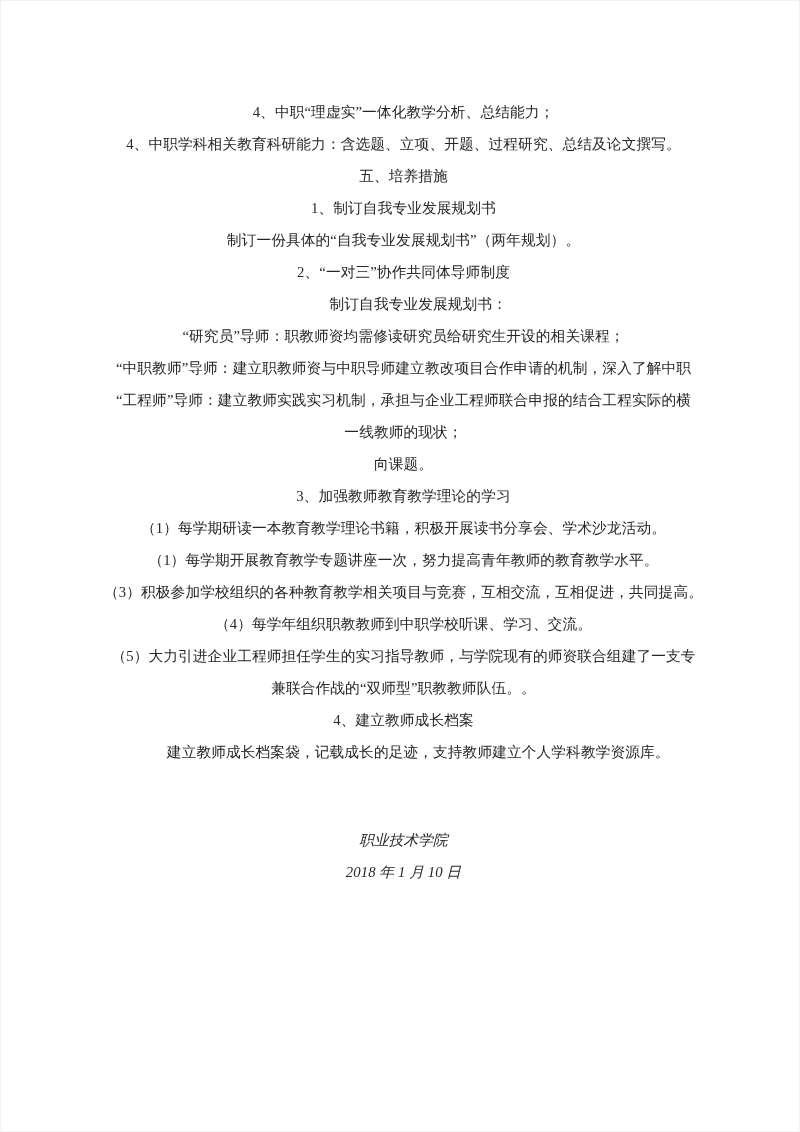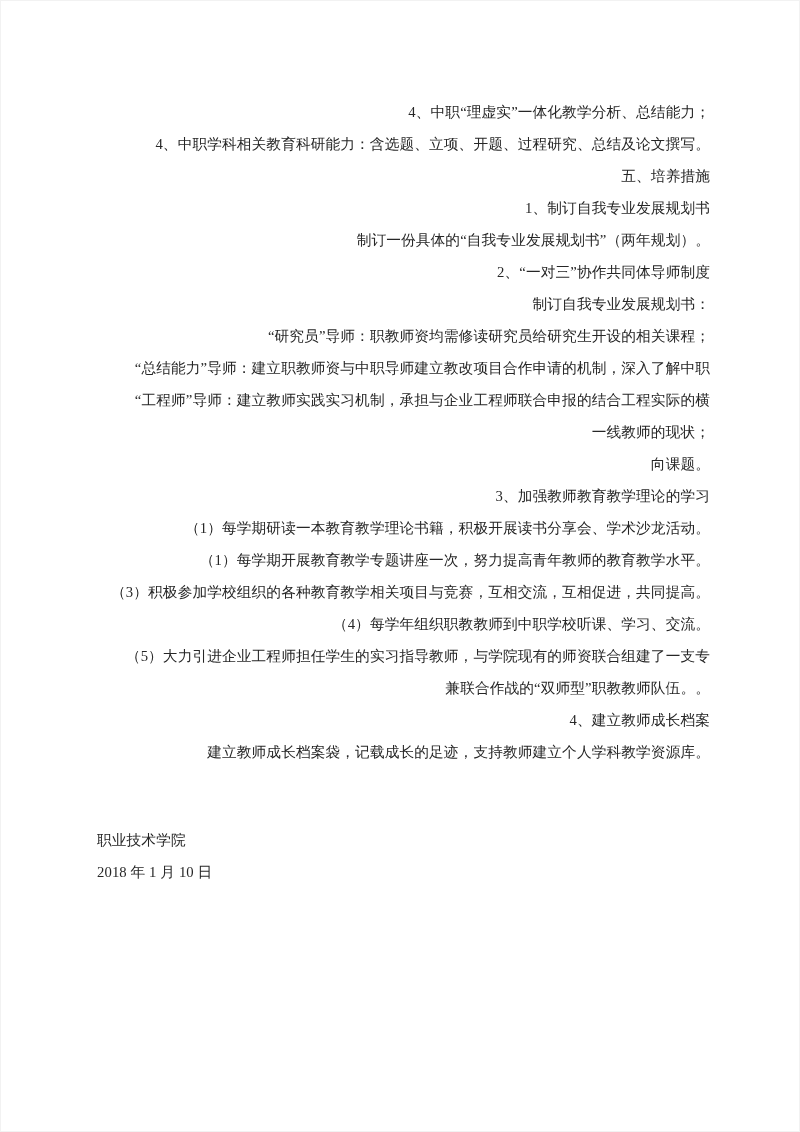--- a/index.html
+++ b/index.html
@@ -17,47 +17,48 @@
     box-shadow: inset 0 0 0 1px #f2f2f2;
     font-family: "Liberation Serif", "DejaVu Serif", serif;
     color: #262626;
     overflow: hidden;
   }
   .doc-line {
     font-size: 14.7px;
     line-height: 32px;
     letter-spacing: 0.1px;
     white-space: nowrap;
-    text-align: right;
+    text-align: center;
   }
   .doc-line.indent {
     padding-left: 29.5px;
   }
   .signature-block {
     margin-top: 56px;
     text-align: right;
   }
   .signature-block .doc-line {
-    text-align: left;
+    text-align: center;
+    font-style: italic;
   }
 </style>
 </head>
 <body>
 
 <div class="page">
 
   <div class="doc-line">4、中职“理虚实”一体化教学分析、总结能力；</div>
   <div class="doc-line">4、中职学科相关教育科研能力：含选题、立项、开题、过程研究、总结及论文撰写。</div>
   <div class="doc-line">五、培养措施</div>
   <div class="doc-line">1、制订自我专业发展规划书</div>
   <div class="doc-line">制订一份具体的“自我专业发展规划书”（两年规划）。</div>
   <div class="doc-line">2、“一对三”协作共同体导师制度</div>
   <div class="doc-line indent">制订自我专业发展规划书：</div>
   <div class="doc-line">“研究员”导师：职教师资均需修读研究员给研究生开设的相关课程；</div>
-  <div class="doc-line">“总结能力”导师：建立职教师资与中职导师建立教改项目合作申请的机制，深入了解中职</div>
+  <div class="doc-line">“中职教师”导师：建立职教师资与中职导师建立教改项目合作申请的机制，深入了解中职</div>
   <div class="doc-line">“工程师”导师：建立教师实践实习机制，承担与企业工程师联合申报的结合工程实际的横</div>
   <div class="doc-line">一线教师的现状；</div>
   <div class="doc-line">向课题。</div>
   <div class="doc-line">3、加强教师教育教学理论的学习</div>
   <div class="doc-line">（1）每学期研读一本教育教学理论书籍，积极开展读书分享会、学术沙龙活动。</div>
   <div class="doc-line">（1）每学期开展教育教学专题讲座一次，努力提高青年教师的教育教学水平。</div>
   <div class="doc-line">（3）积极参加学校组织的各种教育教学相关项目与竞赛，互相交流，互相促进，共同提高。</div>
   <div class="doc-line">（4）每学年组织职教教师到中职学校听课、学习、交流。</div>
   <div class="doc-line">（5）大力引进企业工程师担任学生的实习指导教师，与学院现有的师资联合组建了一支专</div>
   <div class="doc-line">兼联合作战的“双师型”职教教师队伍。。</div>

